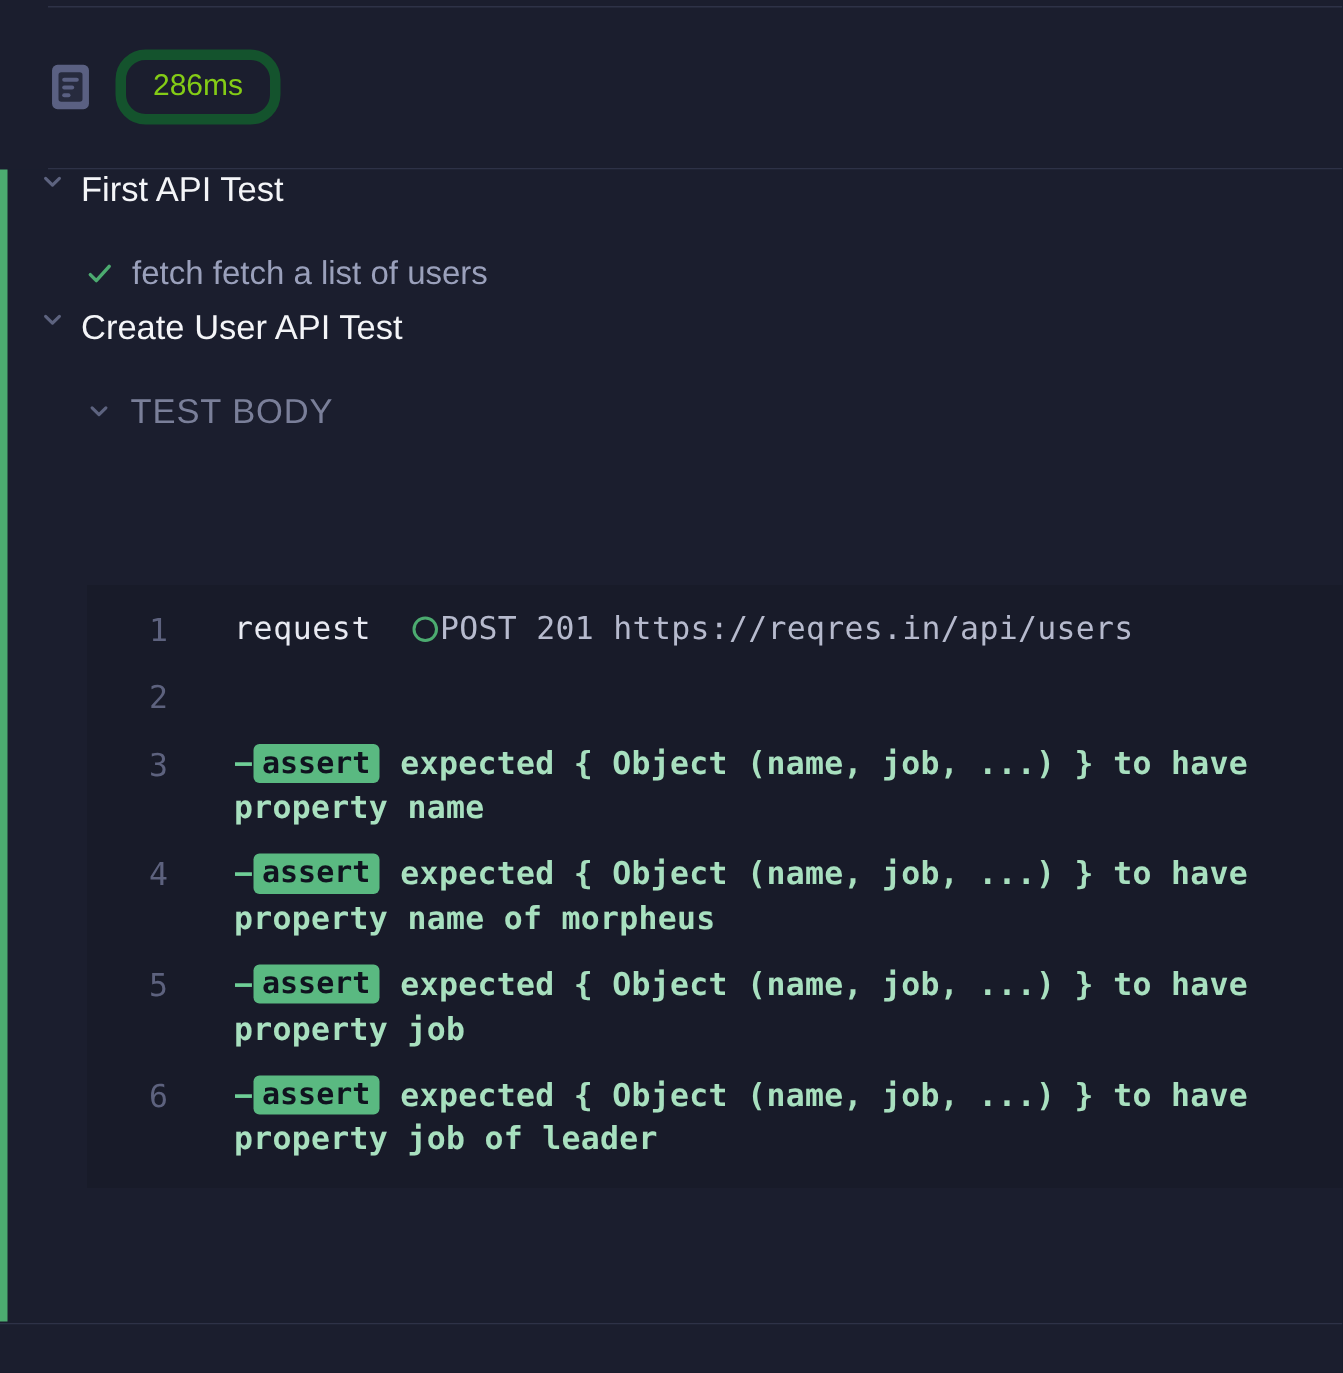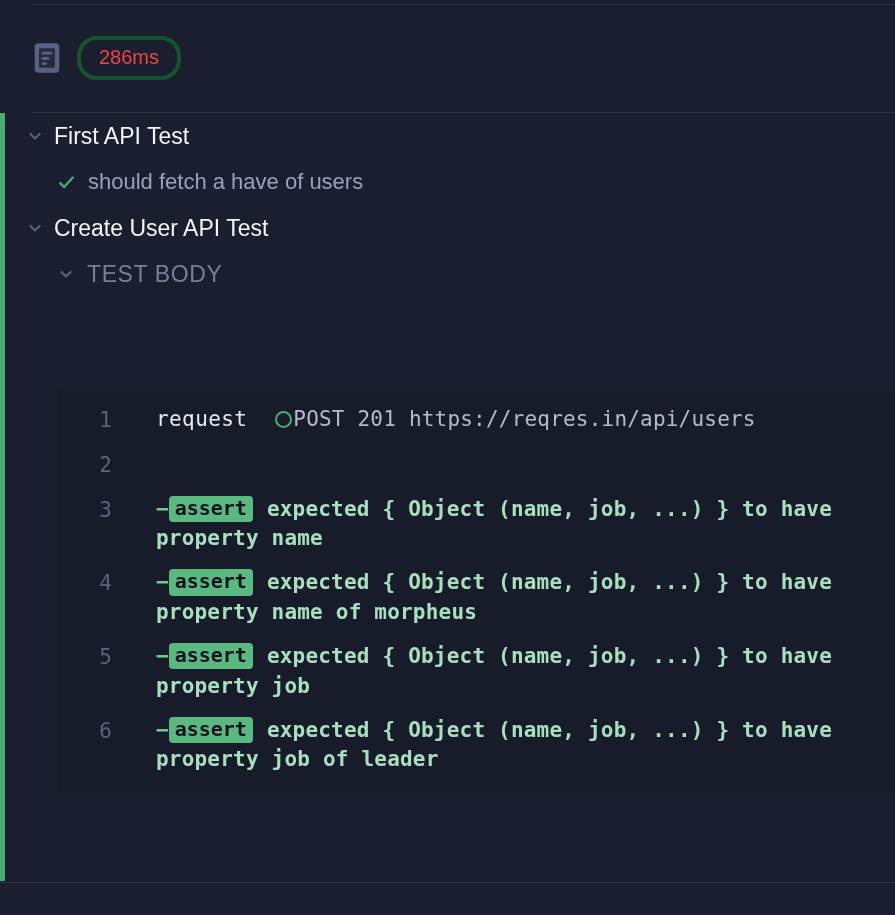--- a/index.html
+++ b/index.html
@@ -62,23 +62,23 @@
   .spec-title .name {
     color: #f4f5f8;
     font-weight: 700;
   }
   .spec-title .ext {
     color: #7a7f99;
     font-weight: 400;
   }
   .duration-badge {
     flex: 0 0 auto;
-    border: 4px solid #14532d;
+    border: 7px solid #14532d;
     border-radius: 20px;
-    color: #ef4444;
+    color: #84cc16;
     font-size: 20px;
     padding: 7px 18px 9px 18px;
     line-height: 1;
     background: transparent;
   }
 
   .divider-mid {
     position: absolute;
     left: 32px;
     right: 0;
@@ -97,21 +97,20 @@
     border-left: 5px solid #4cab70;
     box-sizing: border-box;
     background: #1b1e2e;
   }
 
   .suite {
     position: relative;
   }
   .suite-header {
     display: flex;
-    align-items: center;
     height: 46px;
     padding-left: 22px;
   }
   .suite-title {
     color: #f4f5f8;
     font-size: 23px;
     margin-left: 11px;
     white-space: nowrap;
   }
 
@@ -281,21 +280,21 @@
       <div class="suite-header">
         <svg class="chevron" viewBox="0 0 16 16">
           <path d="M3.4 5.9 L8 10.4 L12.6 5.9" stroke="#5d637f" stroke-width="2.1" fill="none" stroke-linecap="round" stroke-linejoin="round"></path>
         </svg>
         <span class="suite-title">First API Test</span>
       </div>
       <div class="test-row">
         <svg class="check-icon" viewBox="0 0 17 17">
           <path d="M2.2 9.1 L6.2 13.1 L14.8 3.6" stroke="#4cab70" stroke-width="2.3" fill="none" stroke-linecap="round" stroke-linejoin="round"></path>
         </svg>
-        <span class="test-title">should fetch a have of users</span>
+        <span class="test-title">fetch fetch a list of users</span>
       </div>
     </div>
 
     <div class="suite">
       <div class="suite-header">
         <svg class="chevron" viewBox="0 0 16 16">
           <path d="M3.4 5.9 L8 10.4 L12.6 5.9" stroke="#5d637f" stroke-width="2.1" fill="none" stroke-linecap="round" stroke-linejoin="round"></path>
         </svg>
         <span class="suite-title">Create User API Test</span>
       </div>

